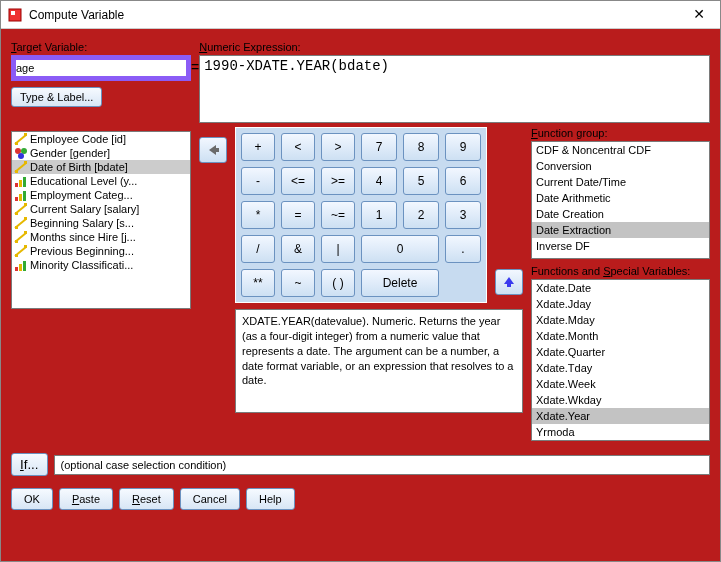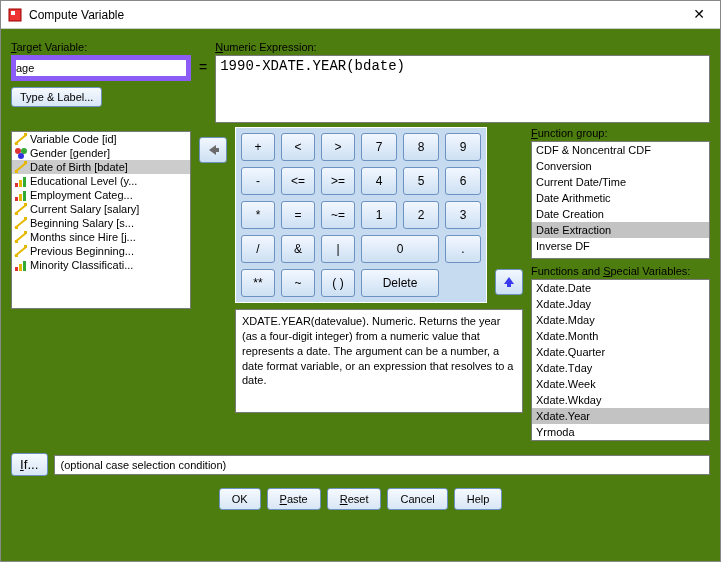--- a/index.html
+++ b/index.html
@@ -8,21 +8,21 @@
   font-family: Tahoma, Arial, sans-serif;
   font-size: 11px;
   background: #d4e4f7;
   width: 721px;
   height: 562px;
   overflow: hidden;
 }
 .window {
   width: 721px;
   height: 562px;
-  background: #4d7c0f;
+  background: #b91c1c;
   border: 1px solid #888;
 }
 .titlebar {
   height: 28px;
   background: #fff;
   display: flex;
   align-items: center;
   padding: 0 6px;
   border-bottom: 1px solid #ccc;
 }
@@ -42,21 +42,20 @@
   line-height: 18px;
   font-size: 14px;
   cursor: pointer;
 }
 .content {
   padding: 12px 10px 8px 10px;
 }
 .top-row {
   display: flex;
   align-items: flex-start;
-  gap: 8px;
 }
 .target-col {
   width: 180px;
 }
 .label {
   display: block;
   margin-bottom: 2px;
 }
 .underline-first::first-letter { text-decoration: underline; }
 .input-text {
@@ -216,21 +215,20 @@
   text-align: right;
 }
 .if-text {
   flex: 1;
   background: #fff;
   border: 1px solid #7a7a7a;
   padding: 3px 6px;
 }
 .bottom-btns {
   display: flex;
-  justify-content: center;
   gap: 6px;
   margin-top: 12px;
 }
 .dlg-btn {
   background: linear-gradient(#f6faff, #d8e6f5);
   border: 1px solid #6b92c0;
   border-radius: 3px;
   padding: 4px 12px;
   cursor: pointer;
   font-size: 11px;
@@ -273,21 +271,21 @@
       <div class="left-col">
         <div class="var-list scroll-stub" id="var-list">
             <div class="var-item">
               <span class="var-icon">
                 <svg width="14" height="12">
                   <line x1="1" y1="11" x2="12" y2="2" stroke="#e6b800" stroke-width="2"></line>
                   <rect x="1" y="9" width="3" height="3" fill="#e6b800"></rect>
                   <rect x="10" y="0" width="3" height="3" fill="#e6b800"></rect>
                 </svg>
               </span>
-              <span>Variable Code [id]</span>
+              <span>Employee Code [id]</span>
             </div>
             <div class="var-item">
               <span class="var-icon">
                 <svg width="14" height="12">
                   <circle cx="4" cy="4" r="3" fill="#d33"></circle>
                   <circle cx="10" cy="4" r="3" fill="#3a3"></circle>
                   <circle cx="7" cy="9" r="3" fill="#33d"></circle>
                 </svg>
               </span>
               <span>Gender [gender]</span>

